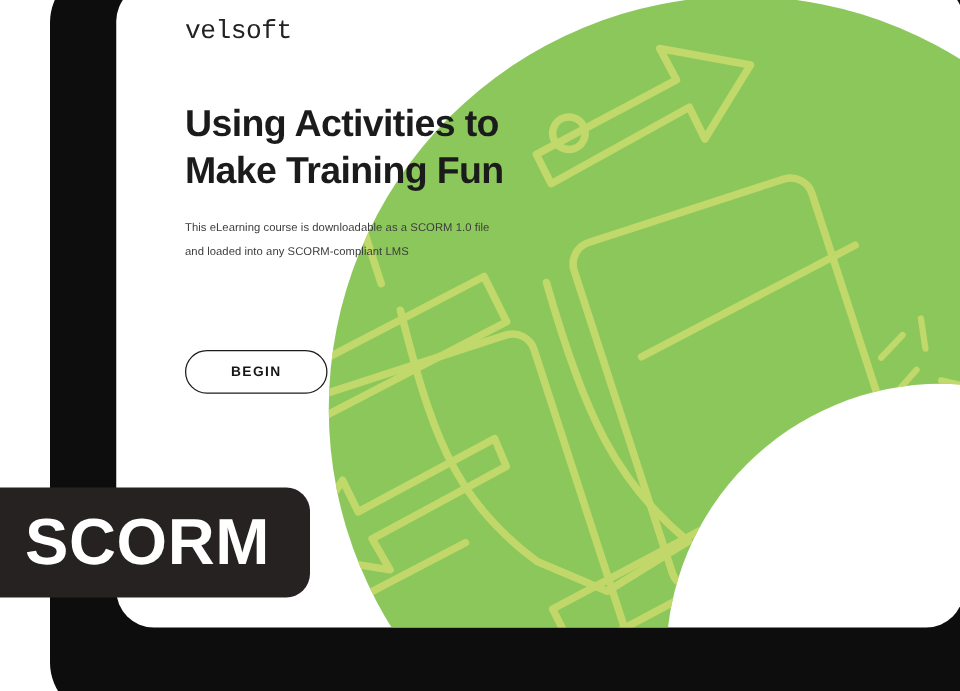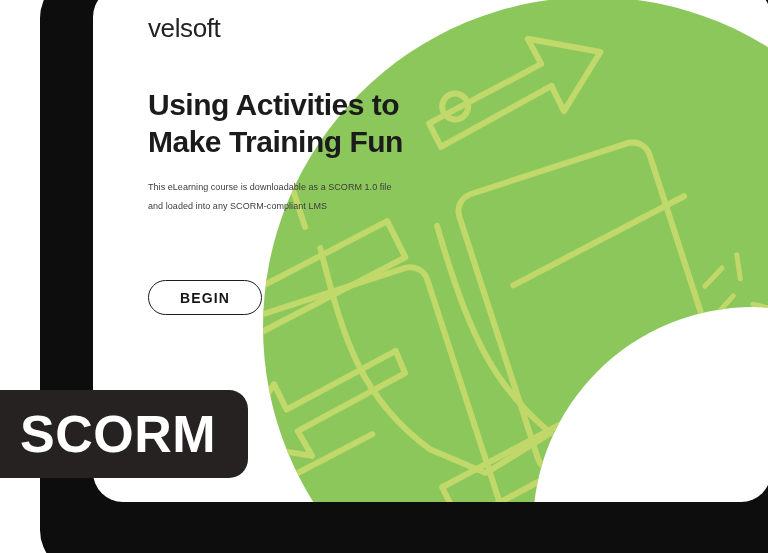--- a/index.html
+++ b/index.html
@@ -64,25 +64,25 @@
   
   .content {
     position: absolute;
     left: 55px;
     top: 28px;
     width: 330px;
     z-index: 4;
   }
 
   .brand-logo {
-    font-size: 26px;
+    font-size: 21px;
     font-weight: 300;
     letter-spacing: -0.4px;
     color: #222222;
-    font-family: Liberation Sans, sans-serif;
+    font-family: Liberation Mono, monospace;
     line-height: 1;
     margin: 0 0 46px 0;
   }
 
   .headline {
     font-size: 30px;
     font-weight: bold;
     line-height: 1.22;
     letter-spacing: -0.5px;
     color: #1b1b1b;
@@ -102,21 +102,21 @@
   .begin-button {
     position: absolute;
     left: 55px;
     top: 293px;
     width: 114px;
     height: 35px;
     border: 1px solid #1c1c1c;
     border-radius: 999px;
     background: transparent;
     color: #161616;
-    font-size: 14px;
+    font-size: 11px;
     font-weight: bold;
     letter-spacing: 1.1px;
     font-family: "Liberation Sans", sans-serif;
     cursor: pointer;
     padding: 0;
     z-index: 4;
   }
 
   
   .scorm-badge {

